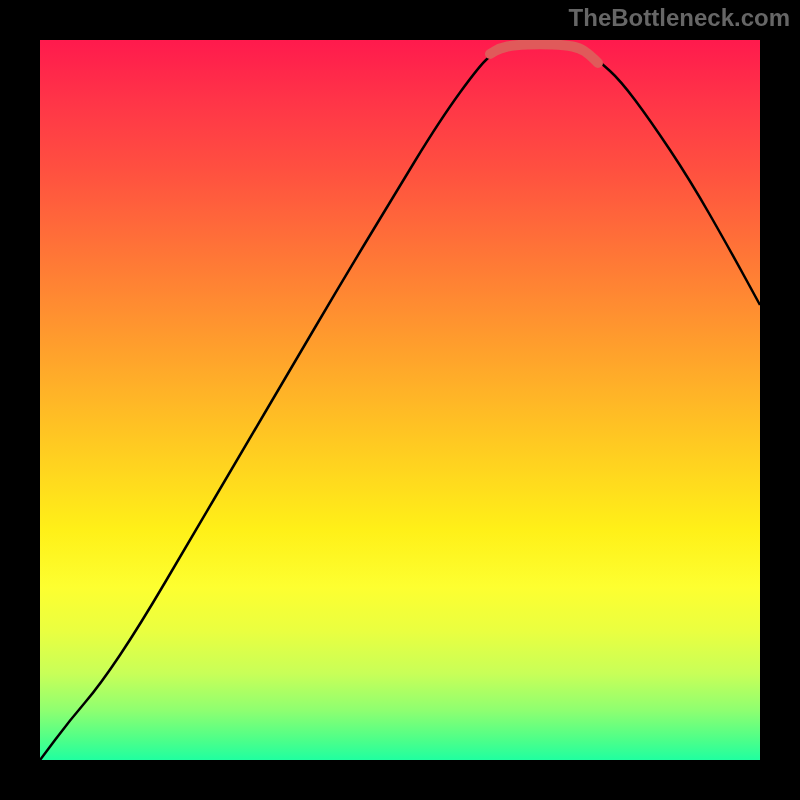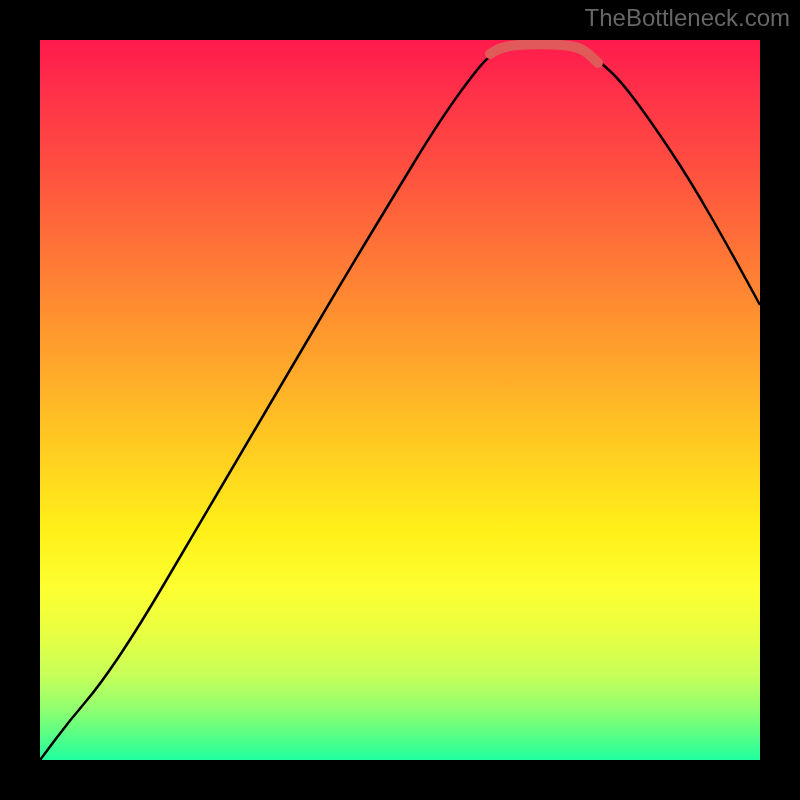--- a/index.html
+++ b/index.html
@@ -10,21 +10,21 @@
     font-family: Arial, sans-serif;
     position: relative;
     overflow: hidden;
   }
   .attribution {
     position: absolute;
     top: 4px;
     right: 10px;
     color: #666;
     font-size: 24px;
-    font-weight: normal;
+    font-weight: bold;
     z-index: 10;
   }
   .chart-area {
     position: absolute;
     left: 40px;
     top: 40px;
     width: 720px;
     height: 720px;
   }
   .gradient-bg {

